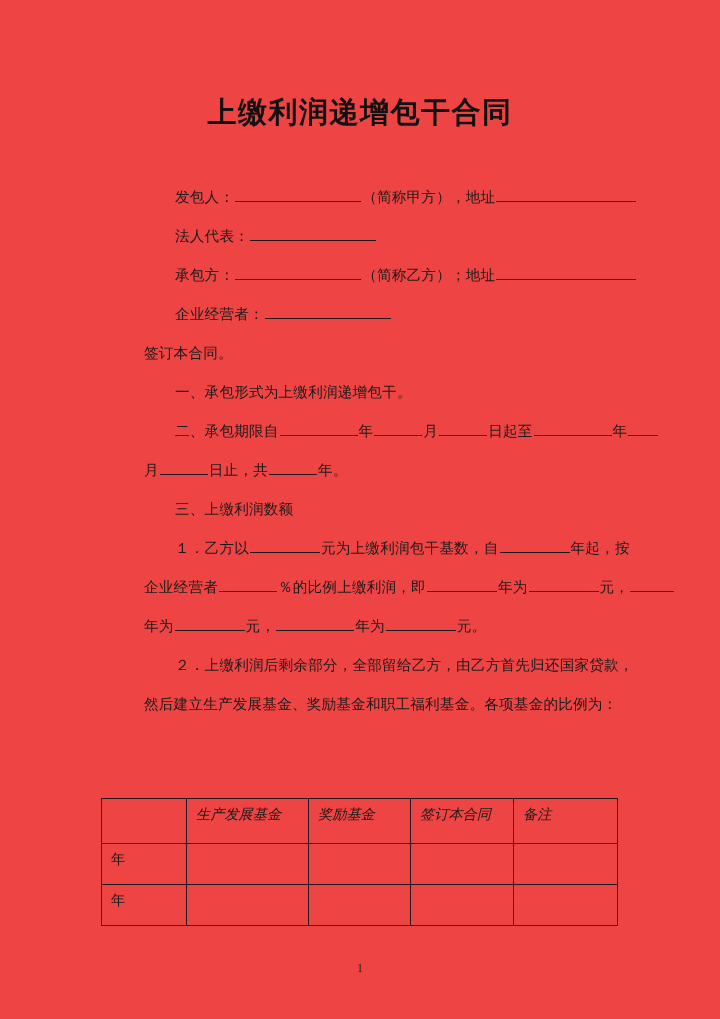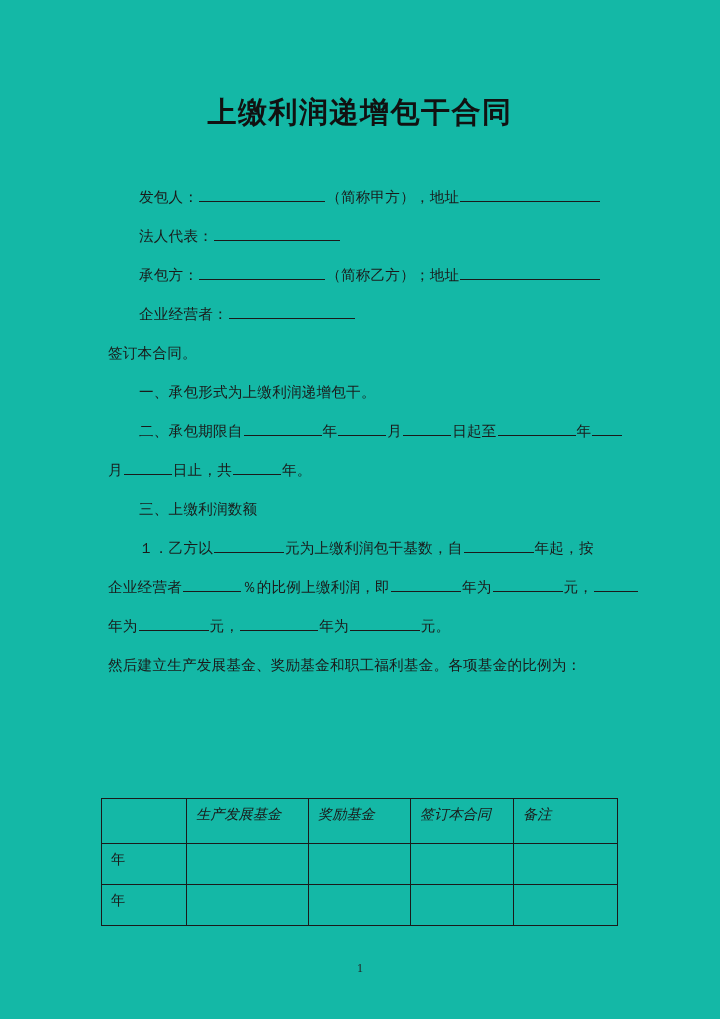--- a/index.html
+++ b/index.html
@@ -14,21 +14,21 @@
     font-family: "Liberation Sans", "DejaVu Sans", sans-serif;
     color: #000000;
     overflow: hidden;
   }
 
   .page {
     position: absolute;
     inset: 0;
     width: 720px;
     height: 1019px;
-    background: #14b8a6;
+    background: #ef4444;
   }
 
   
   .doc-title {
     position: absolute;
     top: 98px;
     left: 0;
     width: 720px;
     text-align: center;
     font-family: "DejaVu Serif", "Liberation Serif", serif;
@@ -47,20 +47,21 @@
     width: 504px;
   }
 
   .ln {
     font-size: 14.6px;
     line-height: 39px;
     height: 39px;
     white-space: nowrap;
     color: #1a1a1a;
     letter-spacing: 0.2px;
+    margin-left: 36px;
   }
   .ln.indent { padding-left: 31px; }
 
   
   .bl {
     display: inline-block;
     border-bottom: 1.1px solid #1a1a1a;
     height: 0.92em;
     vertical-align: baseline;
     margin: 0 1px;
@@ -163,20 +164,23 @@
     </div>
 
     <div class="ln">
       <span>企业经营者</span><span class="bl w58"></span><span>％的比例上缴利润，即</span><span class="bl w70"></span><span>年为</span><span class="bl w70"></span><span>元，</span><span class="bl w44"></span>
     </div>
 
     <div class="ln">
       <span>年为</span><span class="bl w70"></span><span>元，</span><span class="bl w78"></span><span>年为</span><span class="bl w70"></span><span>元。</span>
     </div>
 
+    <div class="ln indent">
+      <span>２．上缴利润后剩余部分，全部留给乙方，由乙方首先归还国家贷款，</span>
+    </div>
 
     <div class="ln">
       <span>然后建立生产发展基金、奖励基金和职工福利基金。各项基金的比例为：</span>
     </div>
 
   </div>
 
   <table class="fund-table">
     <colgroup>
       <col class="col-a">

